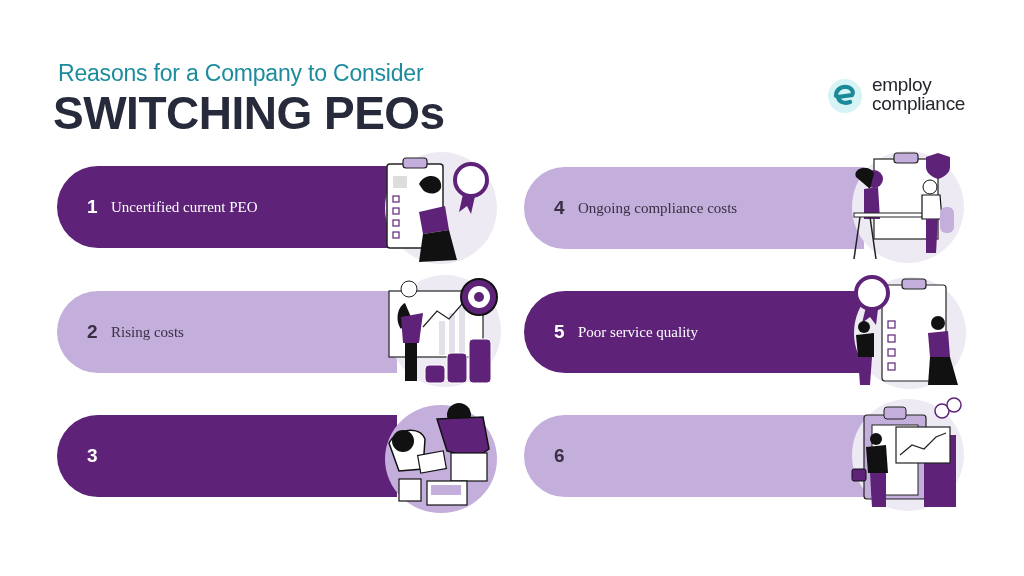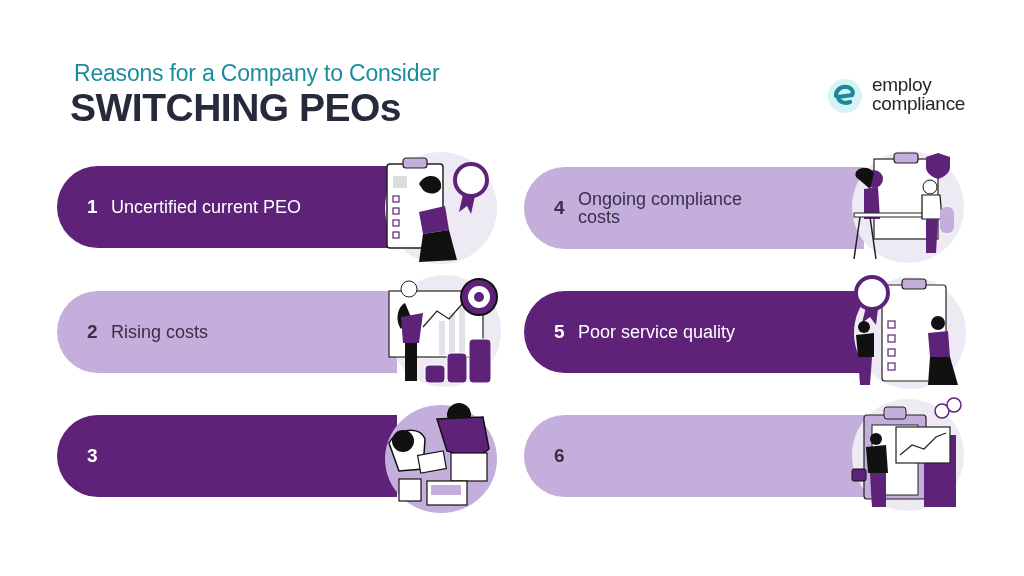--- a/index.html
+++ b/index.html
@@ -1,25 +1,25 @@
 <!DOCTYPE html>
 <html><head>
 <meta charset="utf-8">
 <style>
   * { box-sizing: border-box; margin: 0; padding: 0; }
   html, body { width: 1024px; height: 576px; background: #ffffff; overflow: hidden; }
   body { position: relative; font-family: "Liberation Sans", "DejaVu Sans", sans-serif; }
 
   .subtitle {
-    position: absolute; left: 74px; top: 60px;
+    position: absolute; left: 58px; top: 60px;
     font-size: 23px; color: #1c8c9c; letter-spacing: -0.2px; white-space: nowrap;
   }
   .title {
-    position: absolute; left: 70px; top: 86px;
-    font-size: 39px; font-weight: 700; color: #272a3a; letter-spacing: -0.5px; white-space: nowrap;
+    position: absolute; left: 53px; top: 86px;
+    font-size: 46px; font-weight: 700; color: #272a3a; letter-spacing: -0.5px; white-space: nowrap;
   }
 
   .logo { position: absolute; left: 828px; top: 68px; width: 150px; height: 40px; margin-top: 8px; }
   .logo-mark {
     position: absolute; left: 0; top: 3px; width: 34px; height: 34px; border-radius: 50%;
     background: #d6f3f5;
   }
   .logo-mark svg { position: absolute; left: 4px; top: 5px; }
   .logo-text {
     position: absolute; left: 44px; top: -1px; font-size: 19px; line-height: 19px; color: #26262e;
@@ -27,21 +27,21 @@
   }
 
   .card { position: absolute; height: 82px; }
   .pill {
     position: absolute; left: 0; top: 0; height: 82px; border-radius: 41px 0 0 41px;
     display: flex; align-items: center; padding-left: 30px;
   }
   .pill.dark { background: #5e2378; color: #ffffff; }
   .pill.light { background: #c4aedb; color: #3a2f45; }
   .num { font-size: 19px; font-weight: 700; width: 24px; flex: none; }
-  .label { font-size: 18px; line-height: 18px; max-width: 210px; }
+  .label { font-size: 15px; line-height: 18px; max-width: 210px; font-family: Liberation Serif, serif; }
   .illus {
     position: absolute; width: 118px; height: 116px;
   }
   .illus svg { width: 100%; height: 100%; }
 </style>
 </head>
 <body>
 
 <div class="subtitle">Reasons for a Company to Consider</div>
 <div class="title">SWITCHING PEOs</div>

